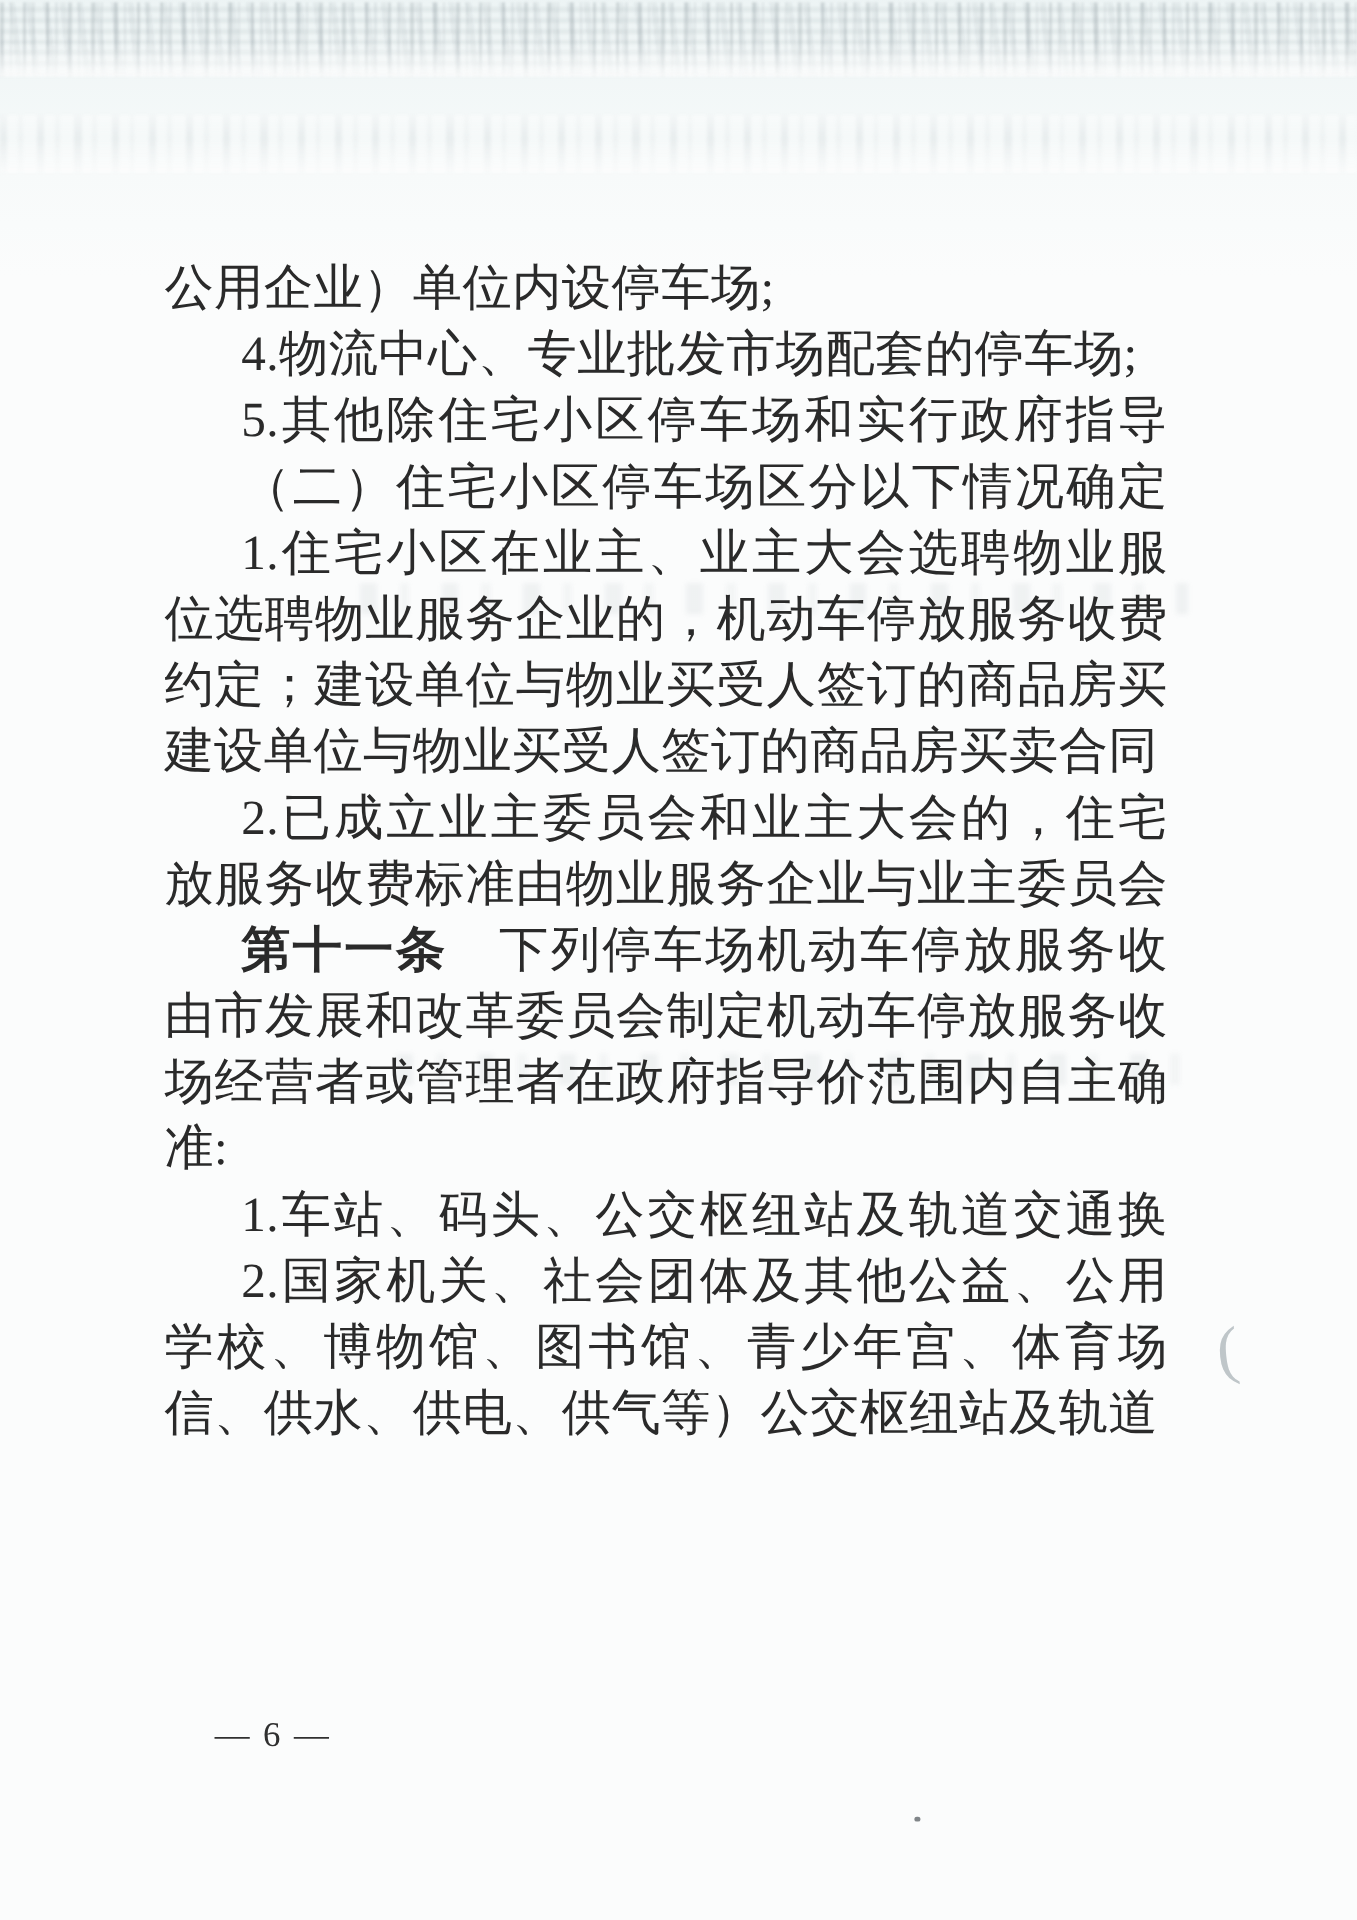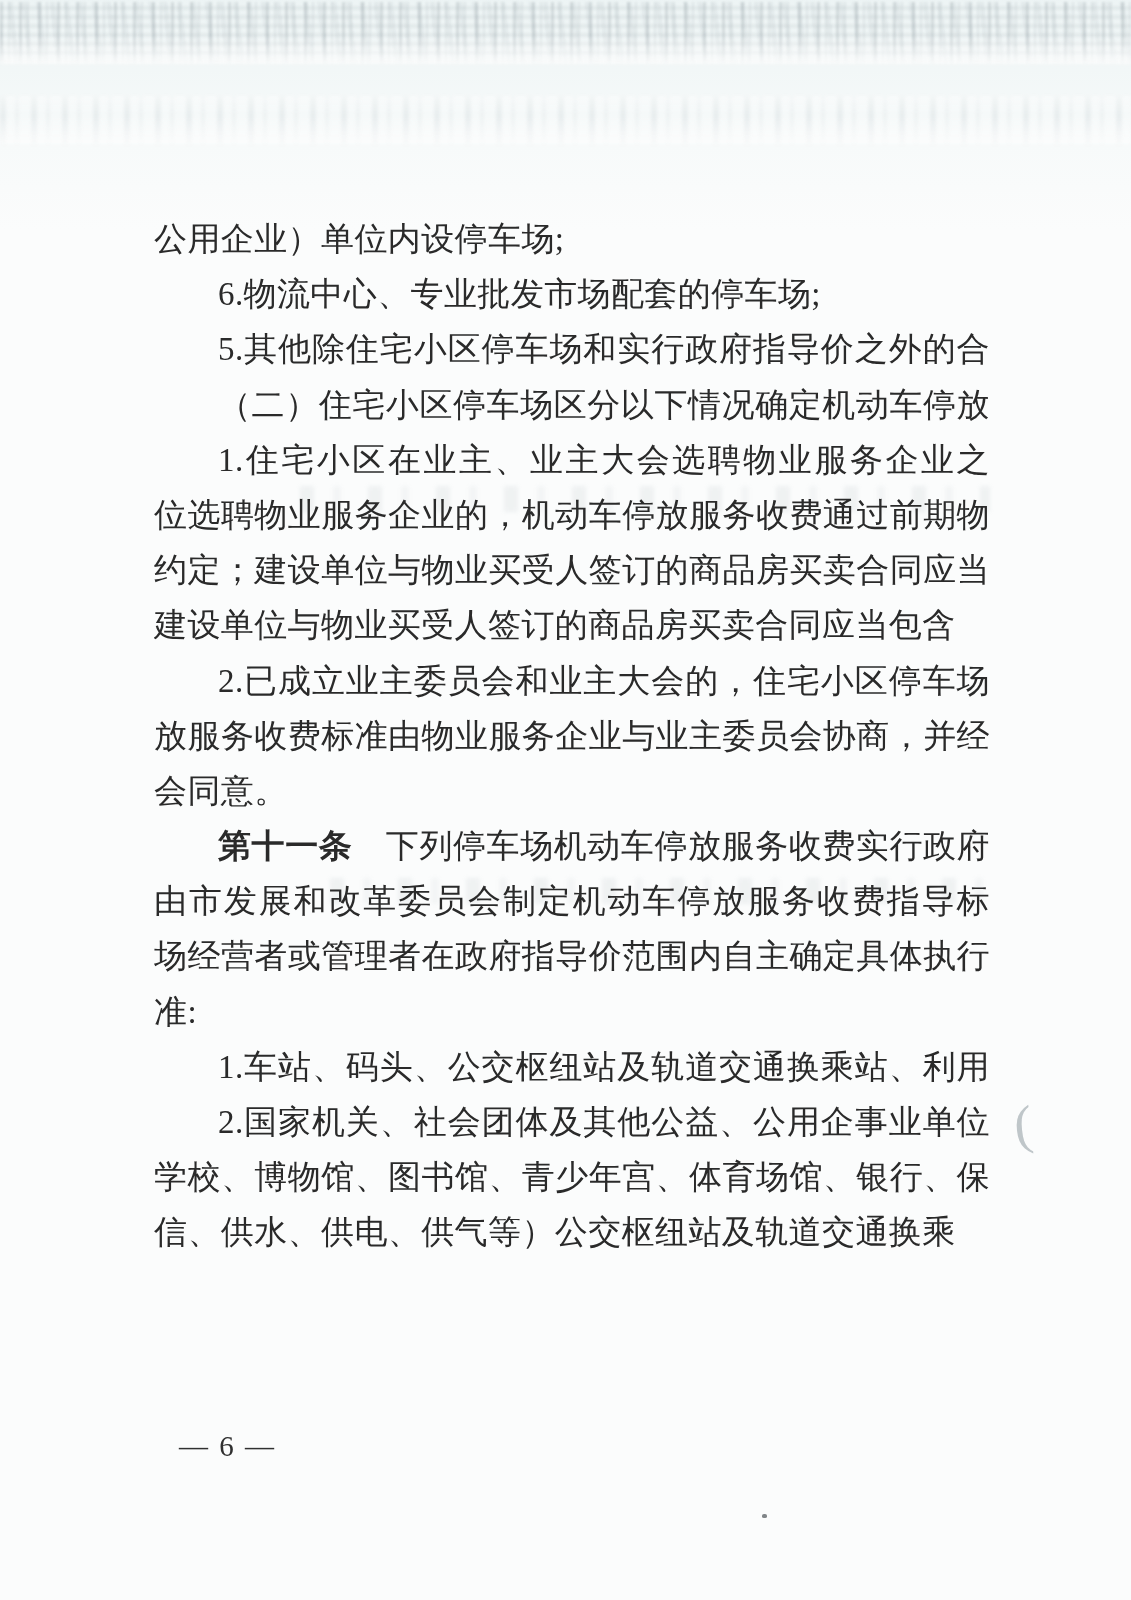--- a/index.html
+++ b/index.html
@@ -58,24 +58,24 @@
       rgba(152,164,170,0.15) 33px 41px, rgba(0,0,0,0) 41px 68px);
     filter: blur(2.2px);
     opacity: 0.55;
     pointer-events: none;
   }
   .ghost-1 { left: 300px; top: 486px; width: 690px; }
   .ghost-2 { left: 330px; top: 878px; width: 660px; }
 
   .body-text {
     position: absolute;
-    left: 154px;
+    left: 137px;
     top: 212px;
     width: 836px;
-    font-size: 33px;
+    font-size: 41px;
     line-height: 55.2px;
     letter-spacing: 0.4px;
   }
   .line {
     height: 55.2px;
     overflow: hidden;
     white-space: normal;
     text-align: left;
   }
   .line.indent { text-indent: 64px; }
@@ -120,30 +120,29 @@
 
 <div class="page" style="background: rgb(251, 252, 252); color: rgb(42, 42, 42);">
   <div class="top-tint"></div>
   <div class="noise-band-a"></div>
   <div class="noise-band-b"></div>
   <div class="ghost ghost-1"></div>
   <div class="ghost ghost-2"></div>
 
   <div class="body-text">
       <div class="line">公用企业）单位内设停车场;</div>
-      <div class="line indent">6.物流中心、专业批发市场配套的停车场;</div>
+      <div class="line indent">4.物流中心、专业批发市场配套的停车场;</div>
       <div class="line full indent">5.其他除住宅小区停车场和实行政府指导价之外的合法设置</div>
       <div class="line full indent">（二）住宅小区停车场区分以下情况确定机动车停放服务收</div>
       <div class="line full indent">1.住宅小区在业主、业主大会选聘物业服务企业之前，建设单</div>
       <div class="line full">位选聘物业服务企业的，机动车停放服务收费通过前期物业合同</div>
       <div class="line full">约定；建设单位与物业买受人签订的商品房买卖合同应当包含前</div>
       <div class="line">建设单位与物业买受人签订的商品房买卖合同应当包含前;</div>
       <div class="line full indent">2.已成立业主委员会和业主大会的，住宅小区停车场机动车停</div>
       <div class="line full">放服务收费标准由物业服务企业与业主委员会协商，并经业主大</div>
-      <div class="line">会同意。</div>
       <div class="line full indent"><b>第十一条</b>　下列停车场机动车停放服务收费实行政府指导价，</div>
       <div class="line full">由市发展和改革委员会制定机动车停放服务收费指导标准。停车</div>
       <div class="line full">场经营者或管理者在政府指导价范围内自主确定具体执行收费标</div>
       <div class="line">准:</div>
       <div class="line full indent">1.车站、码头、公交枢纽站及轨道交通换乘站、利用公共资源</div>
       <div class="line full indent">2.国家机关、社会团体及其他公益、公用企事业单位（医院、</div>
       <div class="line full">学校、博物馆、图书馆、青少年宫、体育场馆、银行、保险、电</div>
       <div class="line">信、供水、供电、供气等）公交枢纽站及轨道交通换乘站;</div>
     </div>
 

